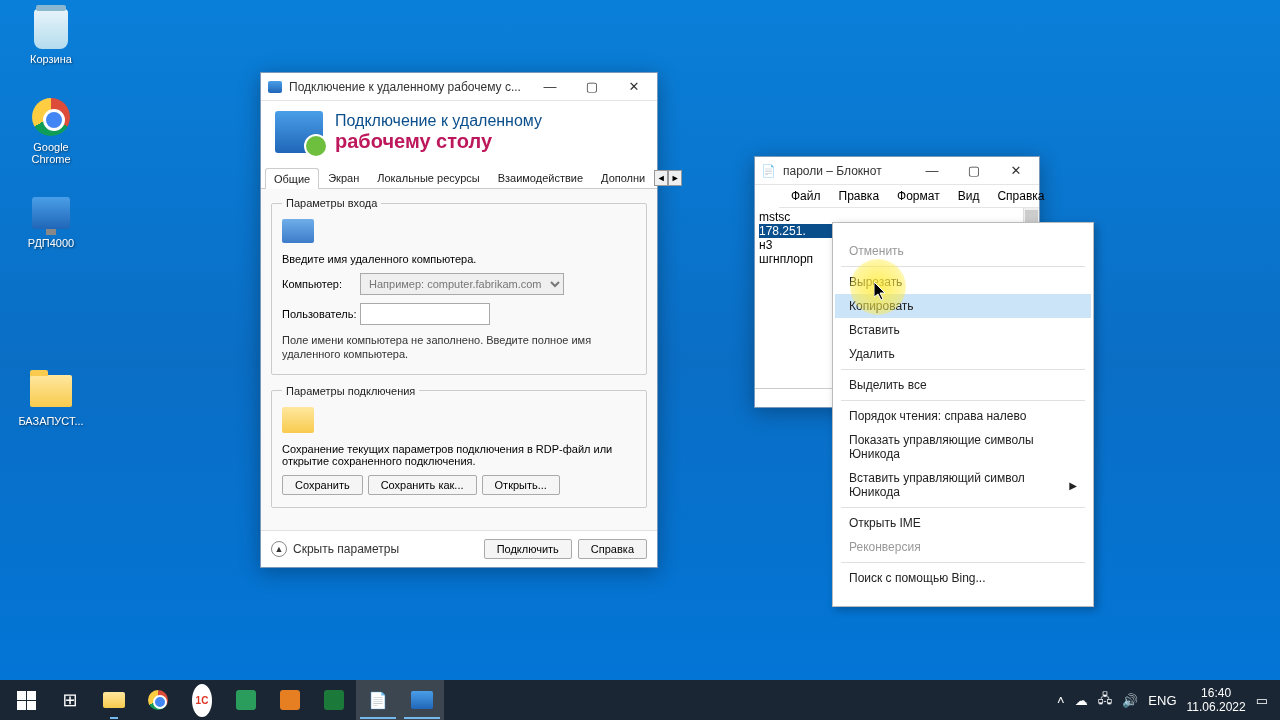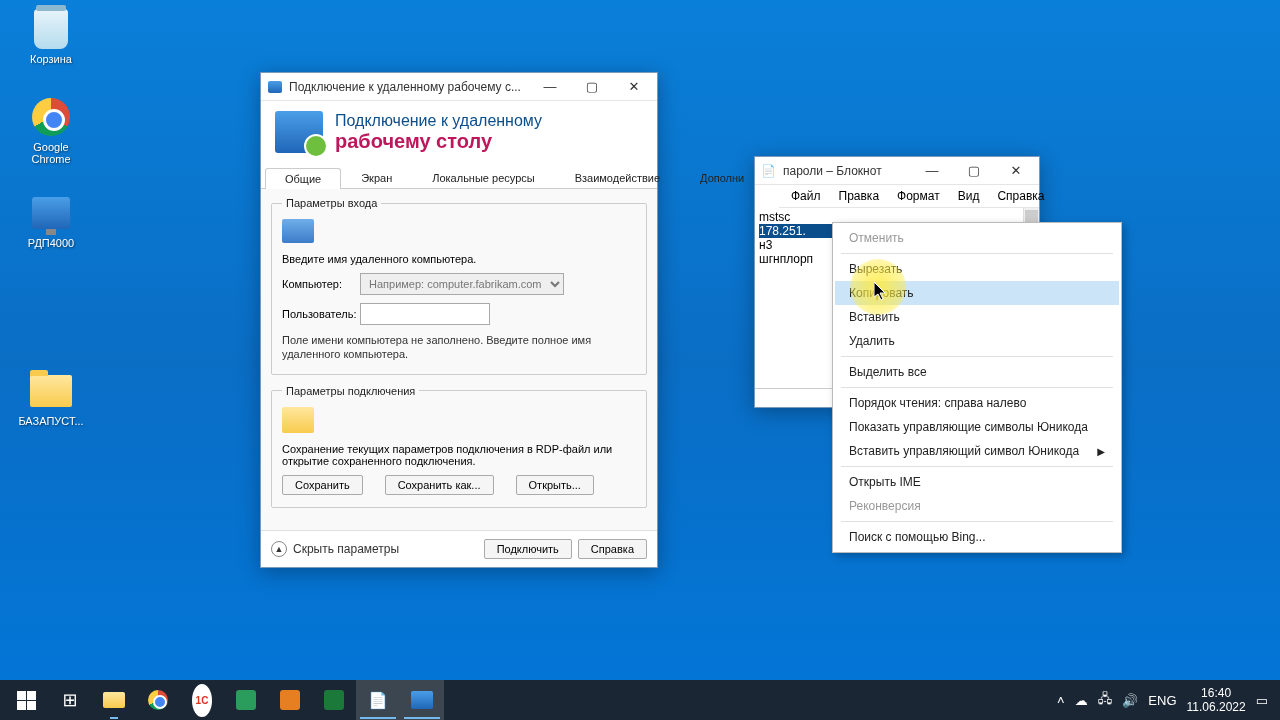--- a/index.html
+++ b/index.html
@@ -36,41 +36,41 @@
 
 
 .rdp-window { left: 260px; top: 72px; width: 398px; }
 .rdp-header { padding: 10px 14px 14px; display: flex; align-items: center; gap: 12px; }
 .rdp-header-icon { width: 48px; height: 42px; background: linear-gradient(180deg, #4a9ee8 0%, #2066b8 100%); border-radius: 3px; position: relative; flex-shrink: 0; }
 .rdp-header-icon::after { content: ""; position: absolute; bottom: -5px; right: -5px; width: 20px; height: 20px; background: #6fbf3e; border-radius: 50%; border: 2px solid #fff; }
 .rdp-header-text .l1 { font-size: 16px; color: #0a4e8c; }
 .rdp-header-text .l2 { font-size: 20px; color: #be185d; font-weight: 600; }
 
 .tabstrip { display: flex; align-items: center; border-bottom: 1px solid #ccc; padding: 0 4px; position: relative; }
-.tab { padding: 4px 19px; font-size: 11px; color: #222; border: 1px solid transparent; border-bottom: none; cursor: pointer; white-space: nowrap; }
+.tab { padding: 4px 8px; font-size: 11px; color: #222; border: 1px solid transparent; border-bottom: none; cursor: pointer; white-space: nowrap; }
 .tab.active { background: #fff; border-color: #ccc; border-radius: 3px 3px 0 0; position: relative; top: 1px; }
 .tab-arrows { margin-left: auto; display: flex; }
 .tab-arrow { width: 14px; height: 16px; border: 1px solid #999; display: flex; align-items: center; justify-content: center; font-size: 9px; cursor: pointer; background: #f0f0f0; }
 
 .body-pad { padding: 8px 10px 12px; background: #f9f9f9; }
 fieldset { border: 1px solid #ccc; border-radius: 2px; padding: 10px 10px 12px; margin-bottom: 10px; }
 legend { font-size: 11px; padding: 0 4px; color: #222; }
 .fs-row { display: flex; gap: 10px; flex-direction: column; }
 .fs-icon { width: 34px; flex-shrink: 0; }
 .fs-icon .mini-monitor { width: 32px; height: 24px; background: linear-gradient(180deg, #6faee9, #3d7cc9); border-radius: 2px; }
 .fs-content { flex: 1; }
 .hint { font-size: 11px; margin-bottom: 8px; }
 .formrow { display: flex; align-items: center; margin-bottom: 8px; }
 .formrow label { width: 78px; font-size: 11px; }
 .formrow input, .formrow select { flex: 1; height: 22px; border: 1px solid #a9a9a9; padding: 0 4px; font-size: 11px; }
 .formrow select { max-width: 204px; color: #777; }
 .warn { font-size: 11px; color: #333; line-height: 1.3; }
 
 .fs-icon .mini-folder { width: 32px; height: 26px; background: linear-gradient(180deg, #ffe79e, #f8cb4e); border-radius: 2px; }
-.btnrow { display: flex; gap: 22px; }
+.btnrow { display: flex; gap: 5px; }
 .btn { padding: 3px 12px; font-size: 11px; background: #f5f5f5; border: 1px solid #aaa; border-radius: 2px; cursor: pointer; }
 
 .footerbar { display: flex; align-items: center; padding: 8px 10px; border-top: 1px solid #e0e0e0; }
 .linklike { display: flex; align-items: center; gap: 6px; font-size: 11px; color: #333; cursor: pointer; }
 .circ-up { width: 16px; height: 16px; border: 1px solid #888; border-radius: 50%; display: flex; align-items: center; justify-content: center; font-size: 9px; }
 .footerbar .spacer { flex: 1; }
 
 
 .notepad-window { left: 754px; top: 156px; width: 286px; }
 .menubar { display: flex; padding: 2px 4px; gap: 2px; border-bottom: 1px solid #e5e5e5; margin-left: 24px; }
@@ -78,21 +78,21 @@
 .np-body { font-family: Consolas, monospace; font-size: 14px; padding: 2px 4px; min-height: 180px; position: relative; }
 .np-line { white-space: pre; }
 .np-sel { background: #0a4e8c; color: #fff; display: inline-block; }
 .np-status { border-top: 1px solid #ccc; padding: 3px 8px; display: flex; }
 .np-status .seg { border-left: 1px solid #ddd; padding: 0 10px; font-size: 11px; color: #444; }
 .np-status .seg:first-child { border-left: none; padding-left: 4px; }
 .np-scroll { position: absolute; right: 0; top: 0; bottom: 0; width: 16px; background: #f0f0f0; border-left: 1px solid #ddd; }
 .np-scroll .th { position: absolute; left: 1px; right: 1px; top: 2px; height: 14px; background: #ccc; }
 
 
-.ctxmenu { position: absolute; left: 832px; top: 222px; width: 290px; background: #fff; border: 1px solid #bbb; box-shadow: 3px 3px 8px rgba(0,0,0,0.25); padding: 3px 2px; z-index: 100; }
+.ctxmenu { position: absolute; left: 832px; top: 222px; width: 262px; background: #fff; border: 1px solid #bbb; box-shadow: 3px 3px 8px rgba(0,0,0,0.25); padding: 16px 2px; z-index: 100; }
 .ctxitem { padding: 5px 14px; font-size: 12px; color: #222; cursor: pointer; display: flex; align-items: center; }
 .ctxitem.disabled { color: #999; cursor: default; }
 .ctxitem.hovered { background: #cce4f7; }
 .ctxitem .sub { margin-left: auto; font-size: 10px; }
 .ctxsep { height: 1px; background: #e0e0e0; margin: 3px 6px; }
 
 
 .hl-circle { position: absolute; left: 850px; top: 259px; width: 56px; height: 56px; background: radial-gradient(circle, rgba(255,235,59,0.85) 0%, rgba(255,235,59,0.5) 60%, rgba(255,235,59,0) 100%); border-radius: 50%; pointer-events: none; z-index: 200; }
 .cursor-arrow { position: absolute; left: 874px; top: 282px; z-index: 201; pointer-events: none; }
 

